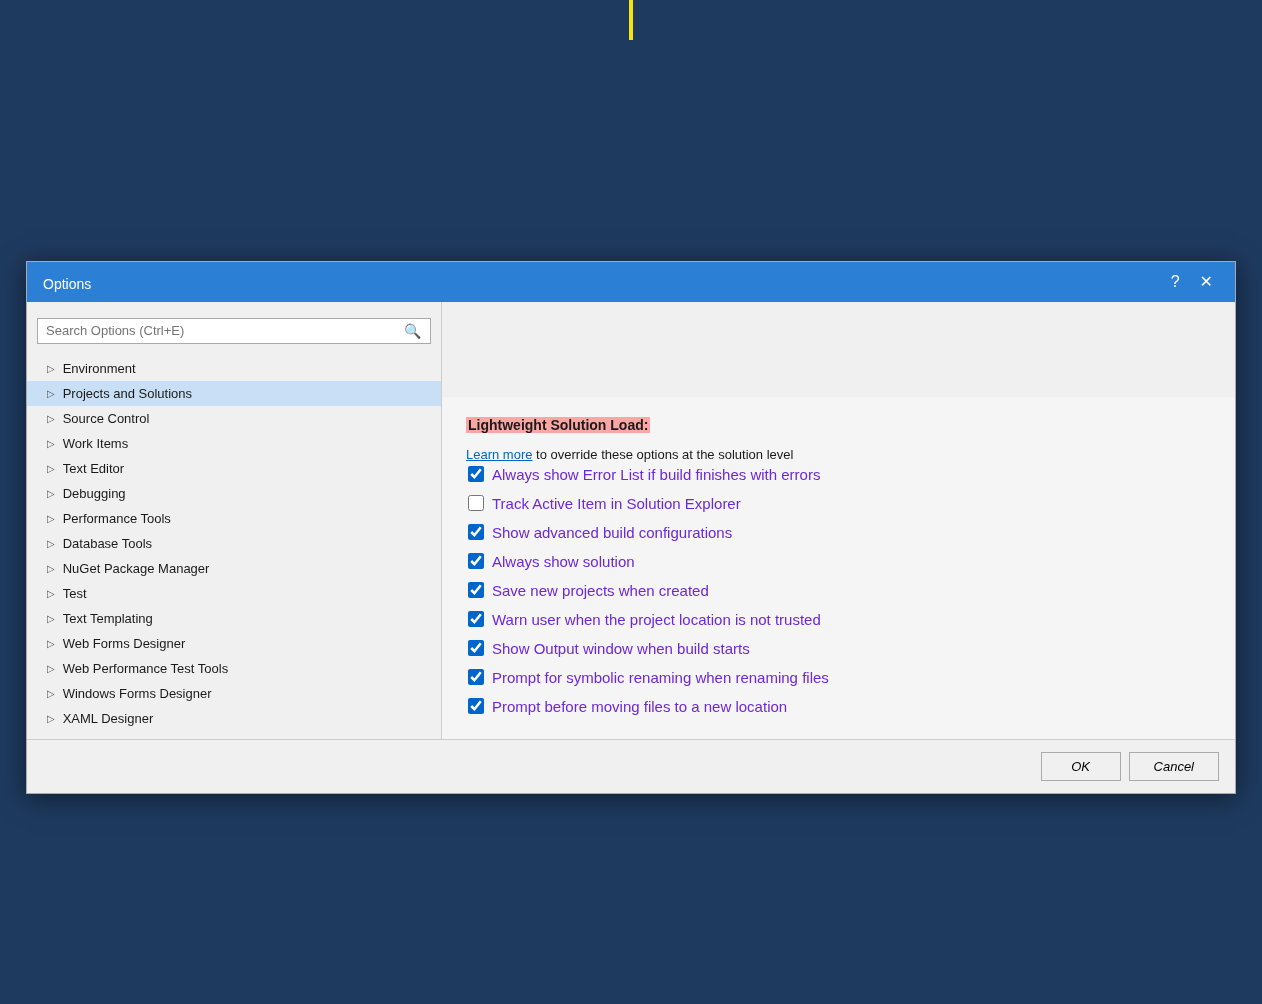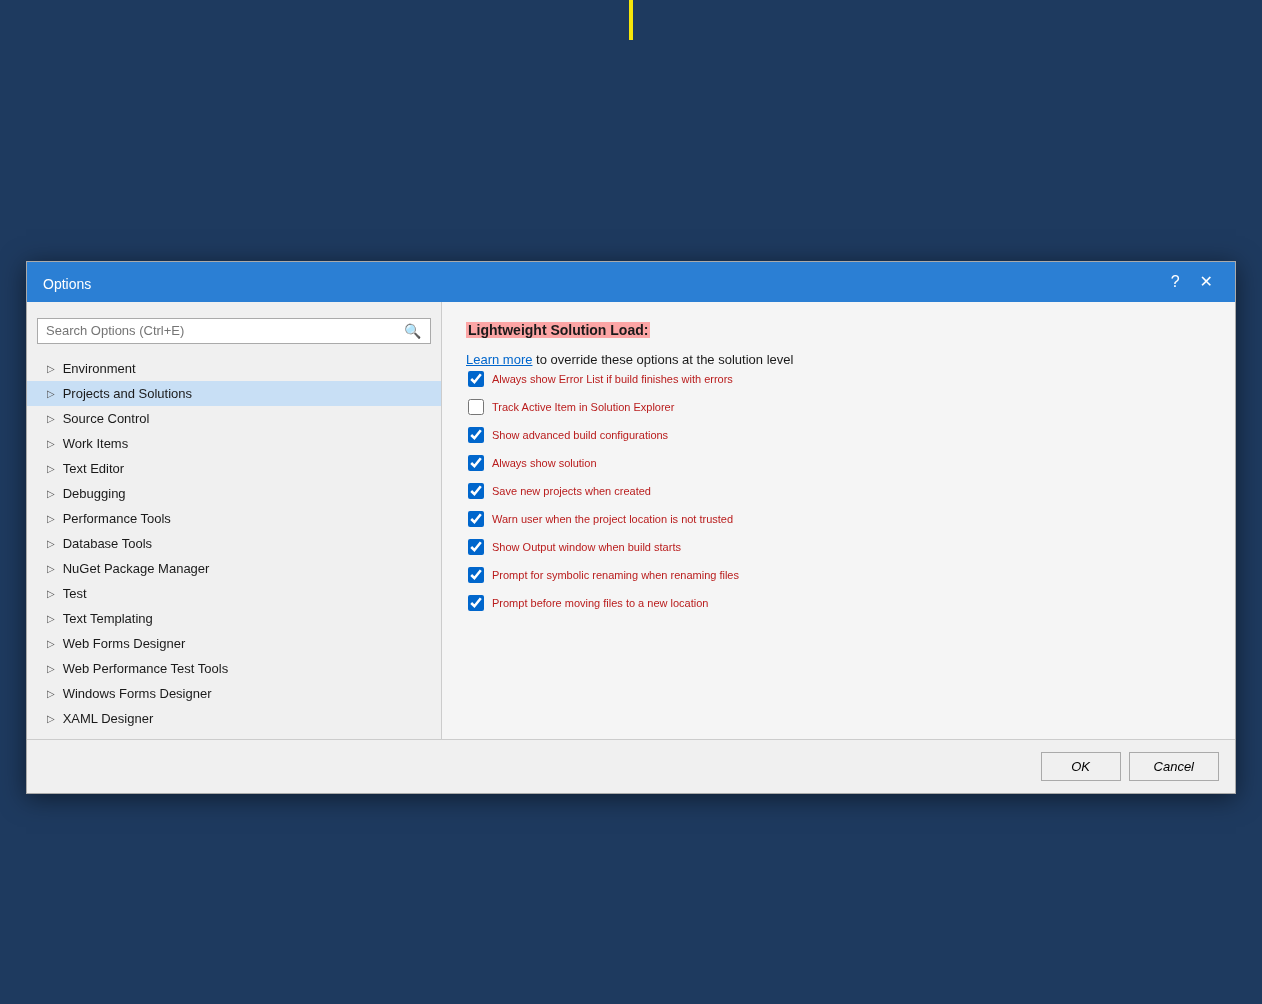--- a/index.html
+++ b/index.html
@@ -64,20 +64,21 @@
       font-size: 16px;
       cursor: pointer;
       padding: 2px 6px;
       line-height: 1;
     }
 
     .dialog-body {
       display: flex;
       flex: 1;
       background: #f0f0f0;
+      align-items: flex-end;
     }
 
     
     .sidebar {
       width: 415px;
       background: #f0f0f0;
       border-right: 1px solid #ccc;
       display: flex;
       flex-direction: column;
       padding: 8px 0;
@@ -203,22 +204,22 @@
     }
 
     .checkbox-item input[type="checkbox"] {
       width: 16px;
       height: 16px;
       cursor: pointer;
       accent-color: #0066cc;
     }
 
     .checkbox-label {
-      font-size: 11px;
-      color: #b91c1c;
+      font-size: 15px;
+      color: #6d28d9;
       cursor: pointer;
     }
 
     
     .dialog-footer {
       display: flex;
       justify-content: flex-end;
       padding: 12px 16px;
       gap: 8px;
       background: #f0f0f0;

